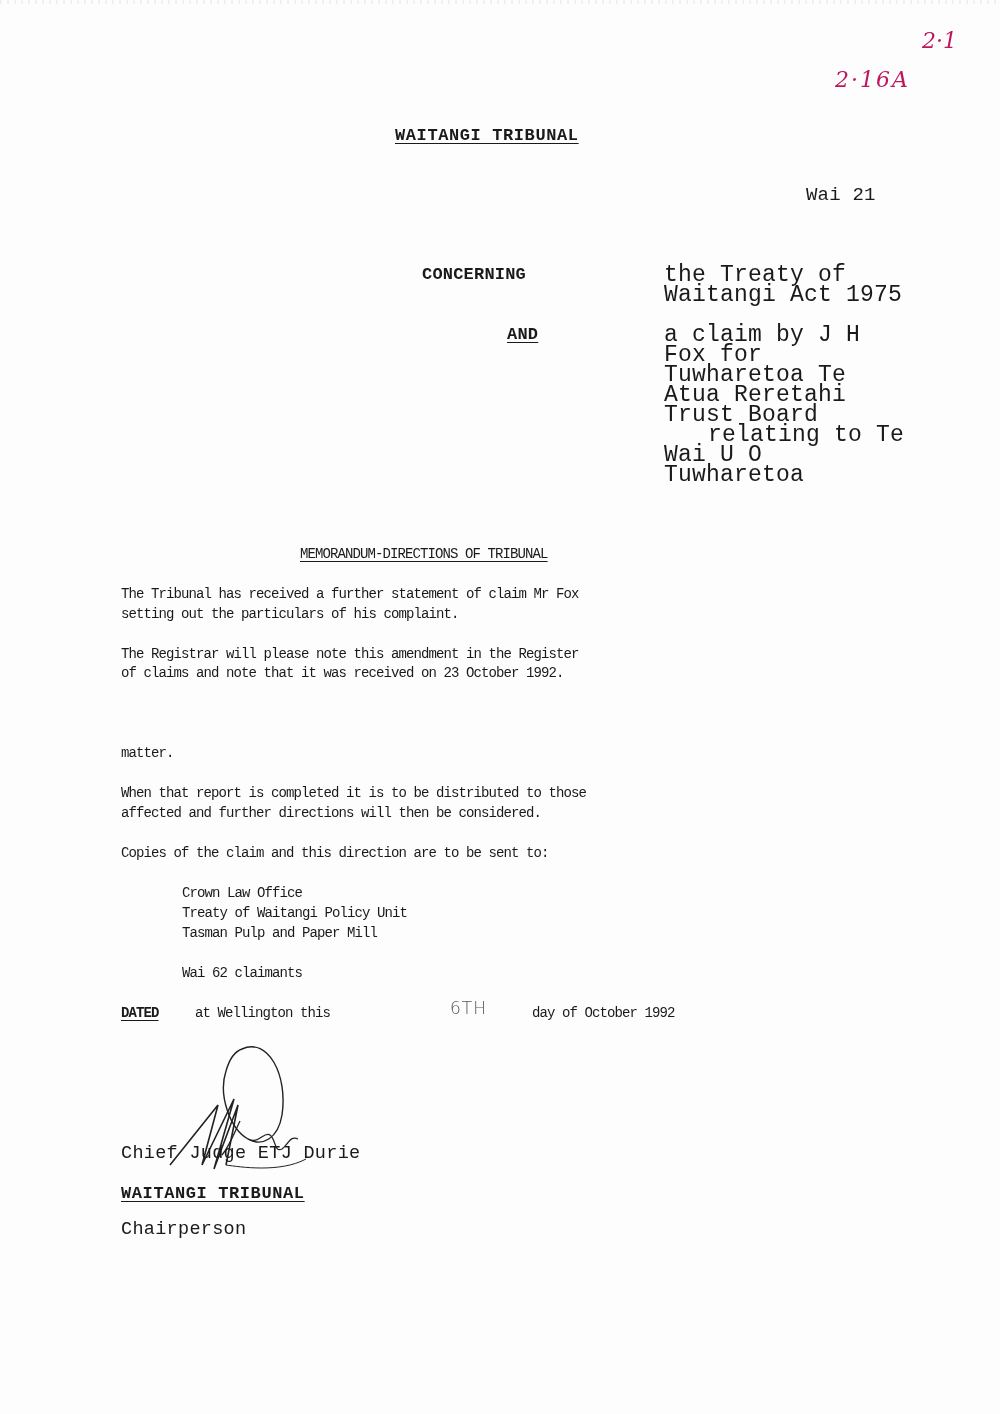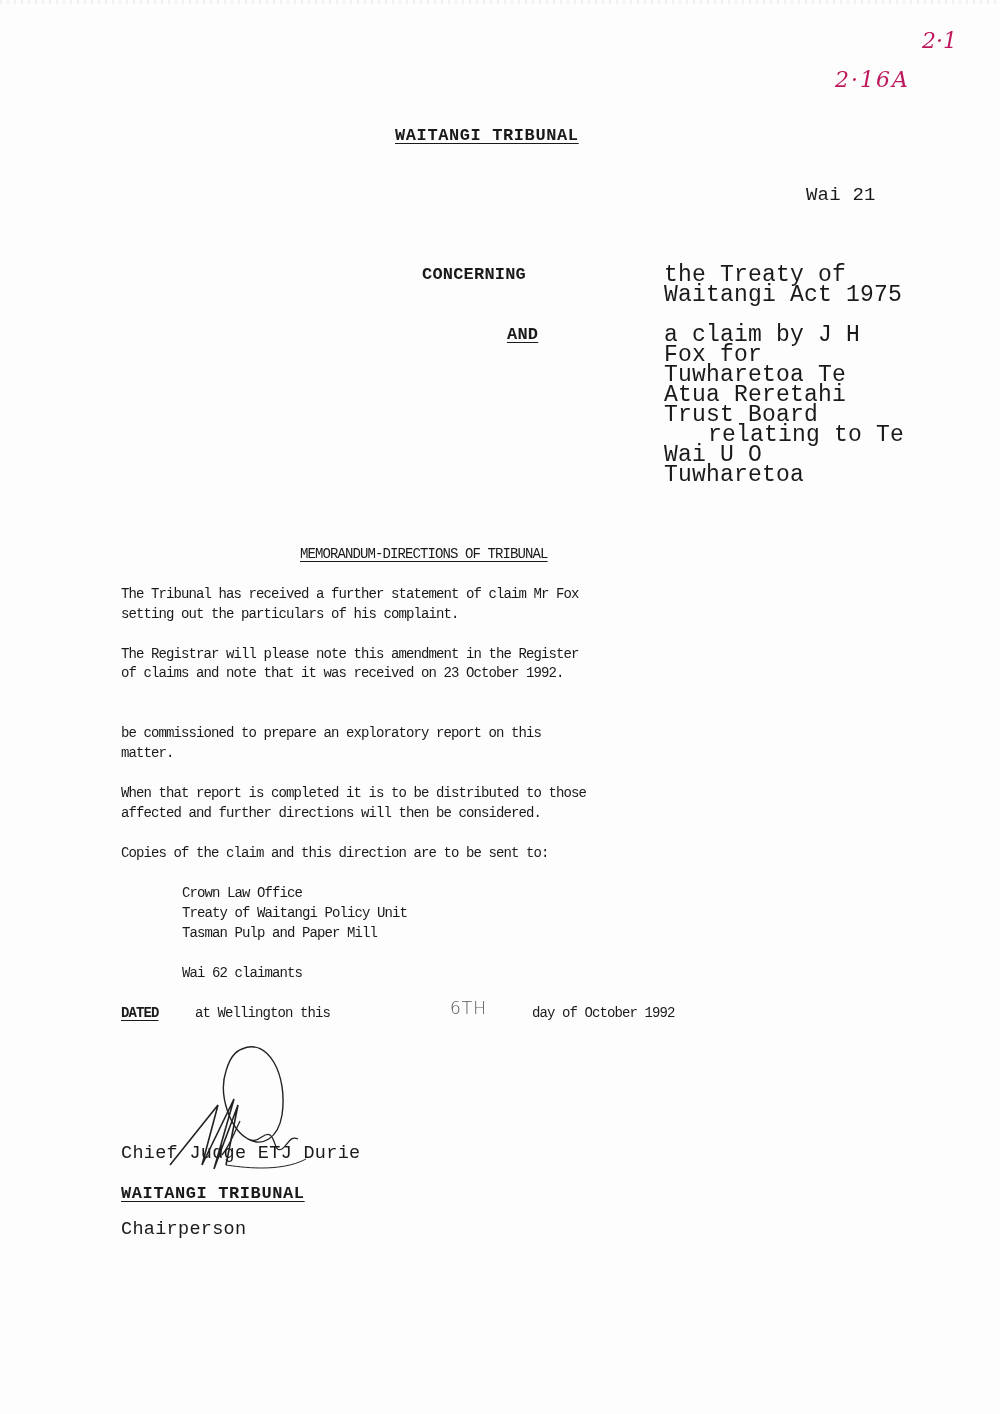--- a/index.html
+++ b/index.html
@@ -43,21 +43,20 @@
   <div class="abs mono claim-line" style="left:664px; top:465px;">Tuwharetoa</div>
 
   <div class="abs cond u body-line" style="left:300px; top:544px;">MEMORANDUM-DIRECTIONS OF TRIBUNAL</div>
 
   <div class="abs cond body-line" style="left:121px; top:584px;">The Tribunal has received a further statement of claim Mr Fox</div>
   <div class="abs cond body-line" style="left:121px; top:604px;">setting out the particulars of his complaint.</div>
 
   <div class="abs cond body-line" style="left:121px; top:644px;">The Registrar will please note this amendment in the Register</div>
   <div class="abs cond body-line" style="left:121px; top:663px;">of claims and note that it was received on 23 October 1992.</div>
 
-  <div class="abs cond body-line" style="left:121px; top:723px;">be commissioned to prepare an exploratory report on this</div>
   <div class="abs cond body-line" style="left:121px; top:743px;">matter.</div>
 
   <div class="abs cond body-line" style="left:121px; top:783px;">When that report is completed it is to be distributed to those</div>
   <div class="abs cond body-line" style="left:121px; top:803px;">affected and further directions will then be considered.</div>
 
   <div class="abs cond body-line" style="left:121px; top:843px;">Copies of the claim and this direction are to be sent to:</div>
 
   <div class="abs cond body-line" style="left:182px; top:883px;">Crown Law Office</div>
   <div class="abs cond body-line" style="left:182px; top:903px;">Treaty of Waitangi Policy Unit</div>
   <div class="abs cond body-line" style="left:182px; top:923px;">Tasman Pulp and Paper Mill</div>

